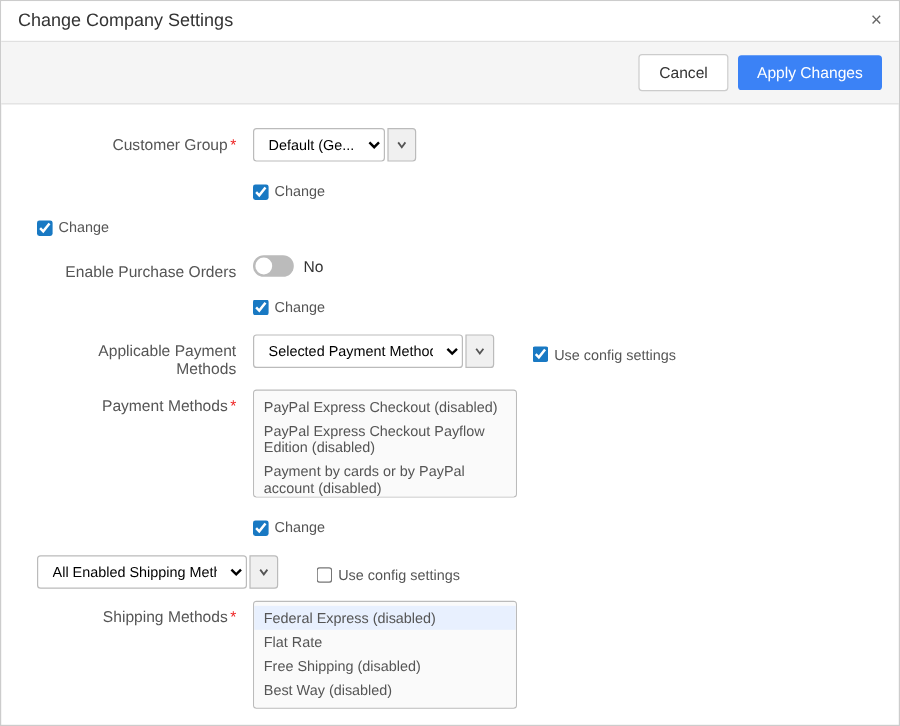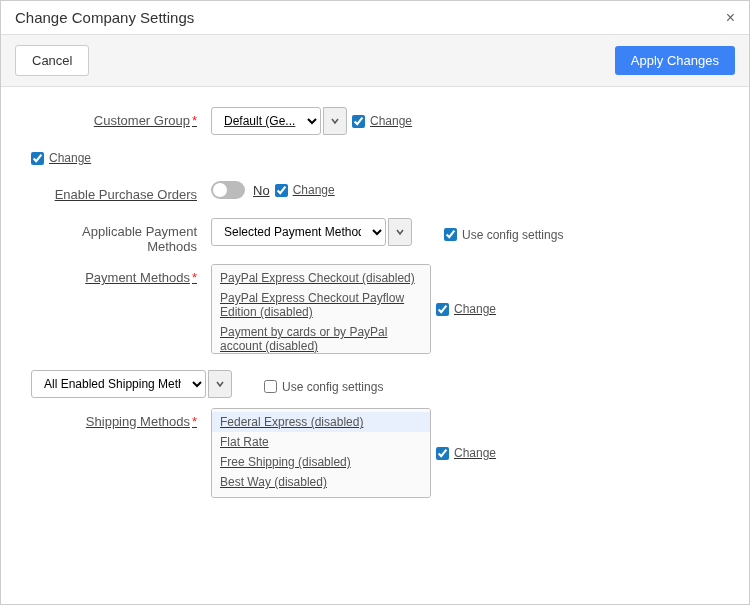--- a/index.html
+++ b/index.html
@@ -35,21 +35,21 @@
     }
     .close-icon {
       cursor: pointer;
       color: #666;
       font-size: 16px;
       line-height: 1;
     }
     .toolbar {
       display: flex;
       align-items: center;
-      justify-content: space-between;
+      justify-content: flex-end;
       padding: 10px 14px;
       background: #f5f5f5;
       border-bottom: 1px solid #e0e0e0;
       gap: 8px;
     }
     .btn-cancel {
       padding: 7px 16px;
       background: #fff;
       border: 1px solid #ccc;
       border-radius: 3px;
@@ -69,40 +69,39 @@
     }
     .modal-body {
       flex: 1;
       overflow-y: auto;
       padding: 20px 30px;
     }
     .form-row {
       display: flex;
       align-items: flex-start;
       margin-bottom: 16px;
-      text-decoration: underline;
     }
     .form-label {
       width: 180px;
       min-width: 180px;
       text-align: right;
       padding-right: 14px;
       padding-top: 6px;
       font-size: 13px;
       color: #555;
     }
     .form-label .required {
       color: #e22;
       margin-left: 2px;
     }
     .form-control-wrap {
       flex: 1;
       display: flex;
-      flex-direction: row;
-      gap: 5px;
+      flex-direction: column;
+      gap: 18px;
     }
     .form-select-wrap {
       display: flex;
       align-items: center;
       gap: 6px;
     }
     .form-select {
       padding: 5px 8px;
       border: 1px solid #bbb;
       border-radius: 3px;

